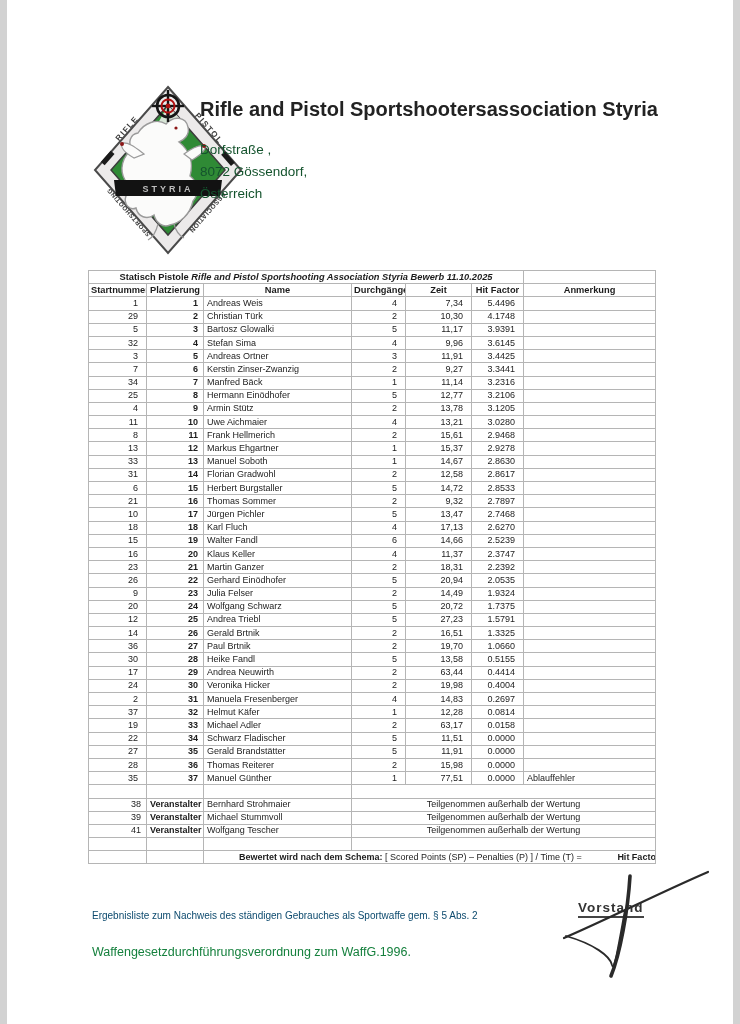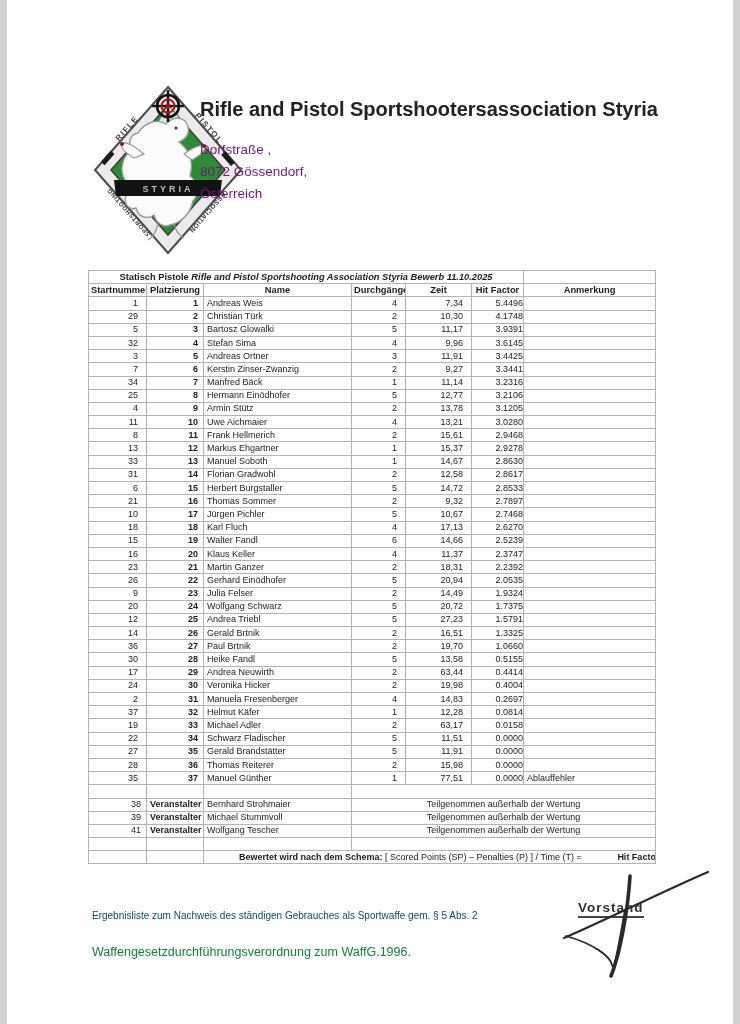--- a/index.html
+++ b/index.html
@@ -8,38 +8,38 @@
     font-family:"Liberation Sans", sans-serif;color:#1c1c1c;overflow:hidden;
   }
   .edge-strip{position:absolute;top:0;bottom:0;width:7px;background:#d2d2d2;}
   .edge-left{left:0;}
   .edge-right{right:0;}
 
   
   .logo-wrap{position:absolute;left:92px;top:84px;width:152px;height:172px;}
   .org-block{position:absolute;left:200px;top:98px;width:480px;}
   .org-name{font-size:20px;font-weight:bold;margin:0 0 22px 0;color:#222;}
-  .addr-line{font-size:13.5px;margin:0 0 8px 0;line-height:14px;color:#701a75;}
+  .addr-line{font-size:13.5px;margin:0 0 8px 0;line-height:14px;color:#14532d;}
 
   
   .results-table{
     position:absolute;left:88px;top:270px;width:567px;
     border-collapse:collapse;table-layout:fixed;font-size:9px;color:#1c1c1c;
   }
   .results-table td,.results-table th{
     border:1px solid #b5b5b5;height:12.2px;padding:0 2px;overflow:hidden;
     white-space:nowrap;font-weight:normal;line-height:11px;
   }
   .results-table .tblTitle{font-weight:bold;text-align:center;font-size:9.3px;}
   .results-table th{font-weight:bold;text-align:center;font-size:9.3px;}
   td.r{text-align:right;}
   td.b{font-weight:bold;}
   td.pr8{padding-right:8px;}
   td.pr5{padding-right:5px;}
-  td.pr4{padding-right:0;}
+  td.pr4{padding-right:8px;}
   td.l{text-align:left;padding-left:3px;}
   td.c{text-align:center;}
   .schema-cell{text-align:left;padding-left:4px;}
   .schema-cell .bseg{font-weight:bold;padding-left:33px;}
 
   
   .footer-line1{position:absolute;left:92px;top:900px;font-size:10px;color:#0c4a6e;}
   .footer-line2{position:absolute;left:92px;top:932px;font-size:12.5px;color:#15803d;}
   .signature-label{
     position:absolute;left:578px;top:900px;font-size:13.5px;font-weight:bold;color:#333;
@@ -272,21 +272,21 @@
         <td class="r pr8">2</td>
         <td class="r pr8">9,32</td>
         <td class="r pr4">2.7897</td>
         <td class="l"></td>
       </tr>
       <tr>
         <td class="r pr8">10</td>
         <td class="r b pr5">17</td>
         <td class="l">Jürgen Pichler</td>
         <td class="r pr8">5</td>
-        <td class="r pr8">10,67</td>
+        <td class="r pr8">13,47</td>
         <td class="r pr4">2.7468</td>
         <td class="l"></td>
       </tr>
       <tr>
         <td class="r pr8">18</td>
         <td class="r b pr5">18</td>
         <td class="l">Karl Fluch</td>
         <td class="r pr8">4</td>
         <td class="r pr8">17,13</td>
         <td class="r pr4">2.6270</td>

